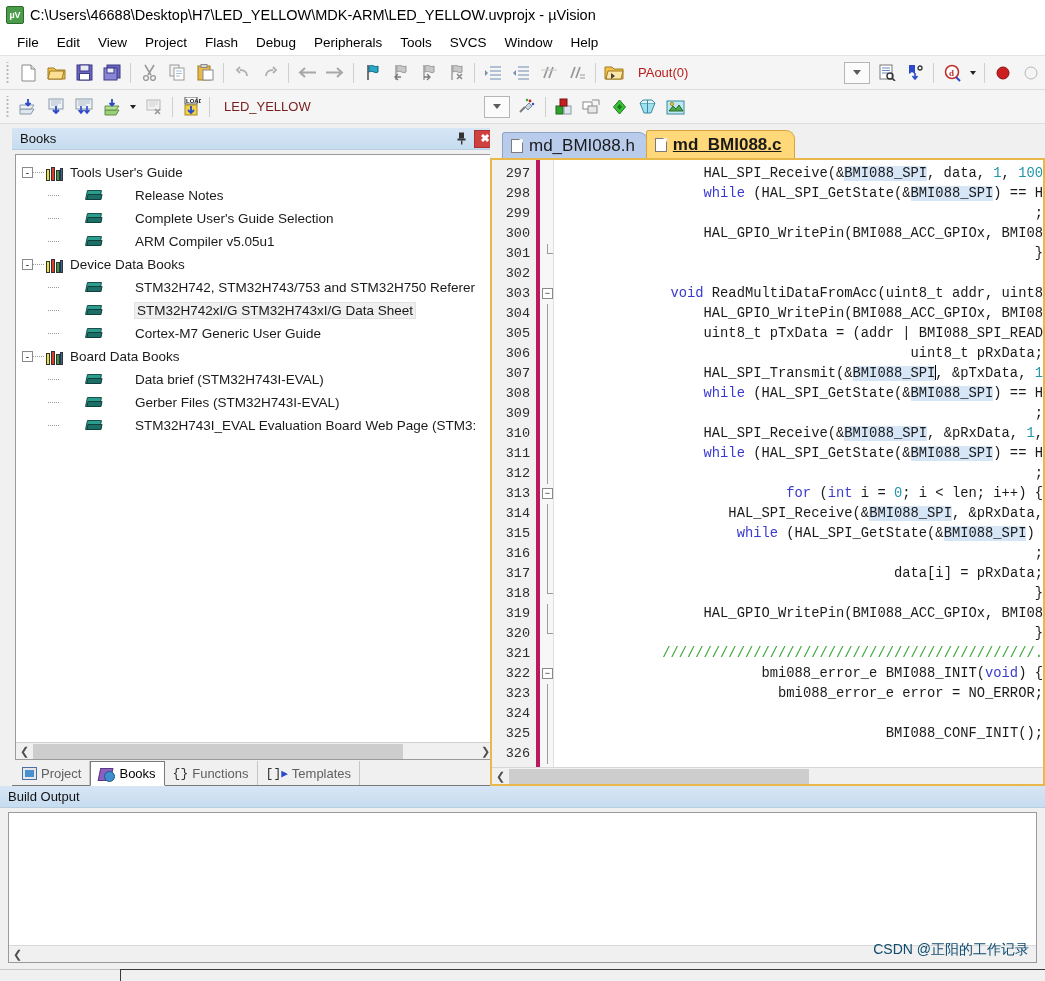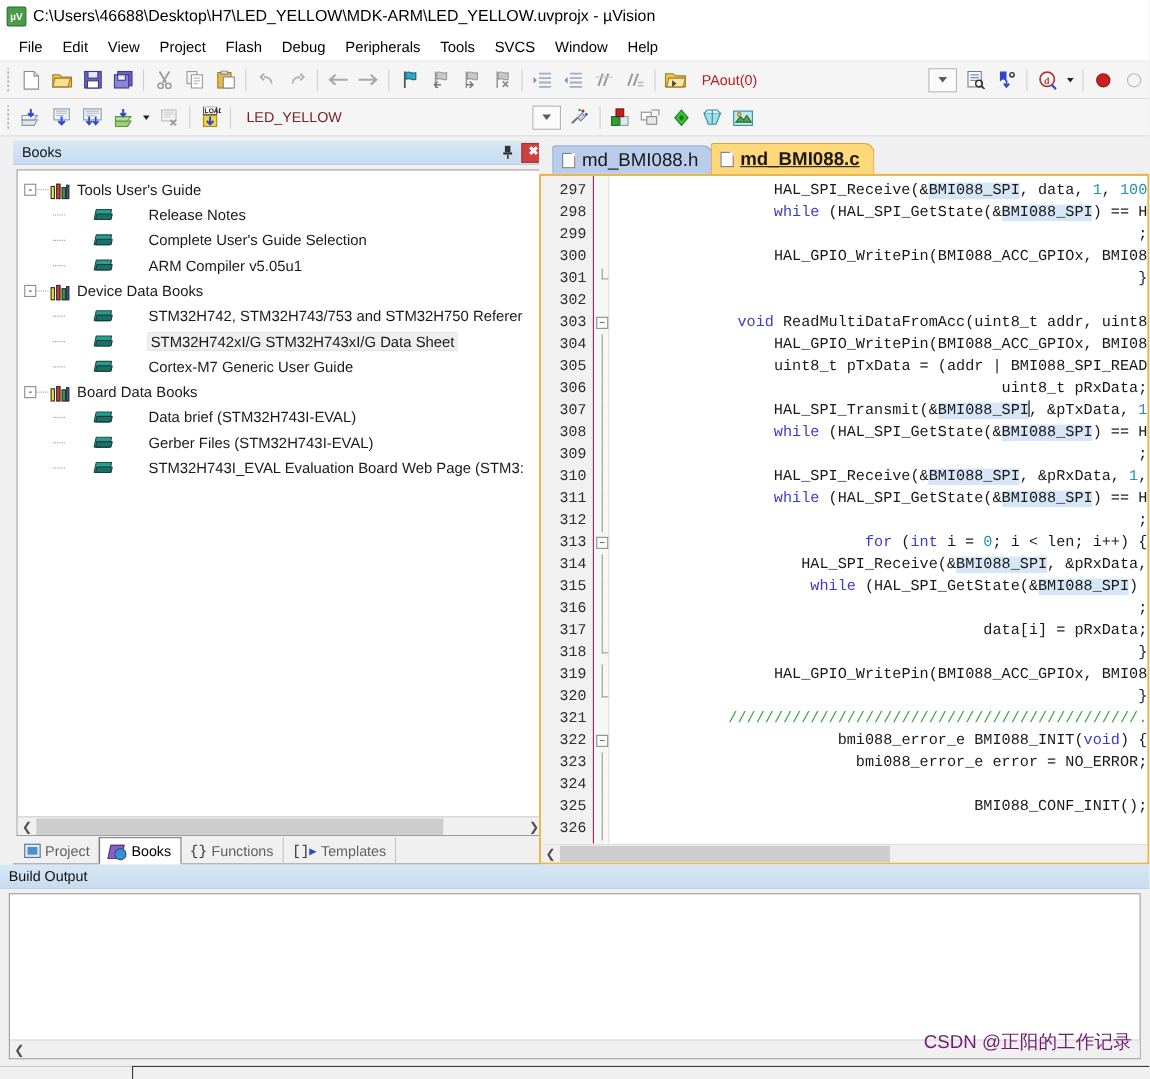--- a/index.html
+++ b/index.html
@@ -213,21 +213,21 @@
     border-left: 4px solid transparent; border-top: 4px solid #f0f0f0;
   }
 
   .editor-frame {
     flex: 1; border: 2px solid #e8b84b; background: #fff;
     display: flex; flex-direction: column; overflow: hidden;
     margin-right: 0;
   }
   .code-area { flex: 1; display: flex; overflow: hidden; background: #fff; position: relative; }
   .gutter {
-    width: 48px; background: #f1f1f1; border-right: 1px solid #be185d;
+    width: 48px; background: #f1f1f1; border-right: 4px solid #be185d;
     flex: 0 0 auto; padding-top: 4px;
   }
   .gutter .ln {
     height: 20px; line-height: 20px; text-align: right; padding-right: 6px;
     font-family: "Liberation Mono", monospace; font-size: 13.5px; color: #2c2c2c;
   }
   .foldbar { width: 14px; background: #f7f7f7; border-right: 1px solid #e0e0e0;
     flex:0 0 auto; padding-top: 4px; position: relative; }
   .foldbar .fl { height: 20px; position: relative; }
   .fold-box {
@@ -284,21 +284,21 @@
     background: #f0f0f0; border-top: 1px solid #c8c8c8;
   }
   .status-seg {
     position: absolute; left: 120px; bottom: 0; width: 925px; height: 12px;
     border-top: 1px solid #3a3a3a; border-left: 1px solid #3a3a3a;
     background: #f0f0f0;
   }
 
   .watermark {
     position: absolute; right: 16px; bottom: 22px;
-    font-size: 17px; color: #701a75; white-space: nowrap;
+    font-size: 14px; color: #0c4a6e; white-space: nowrap;
     font-family: "Liberation Sans", sans-serif;
   }
 
   
   svg { display: block; }
 </style>
 </head>
 <body>
 
 <div id="app">

